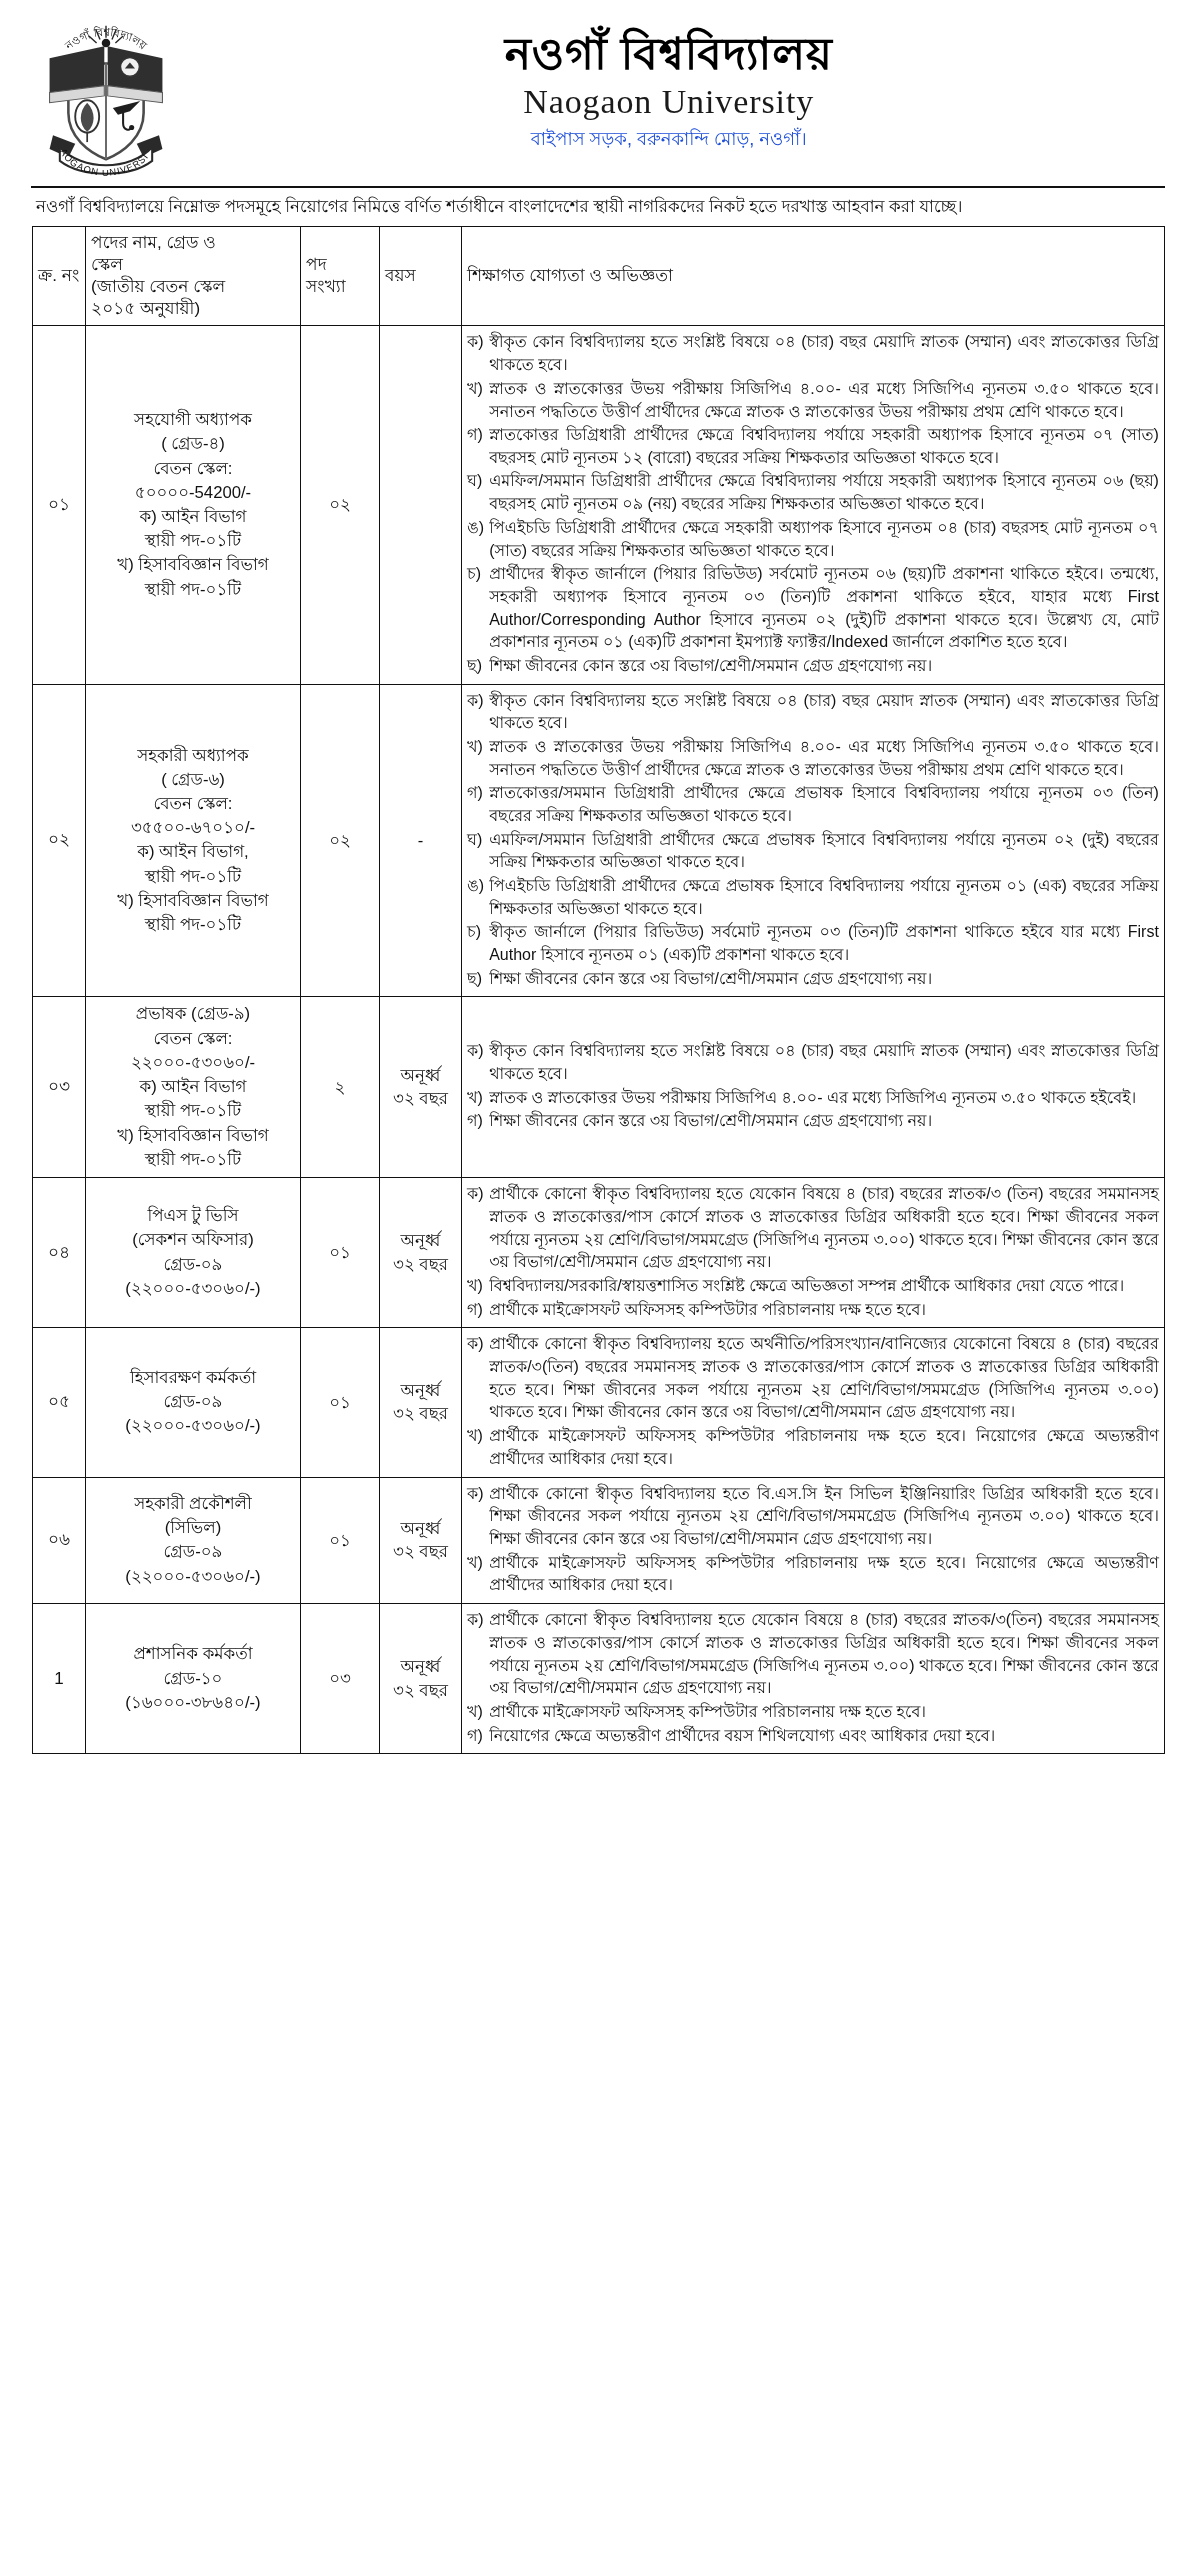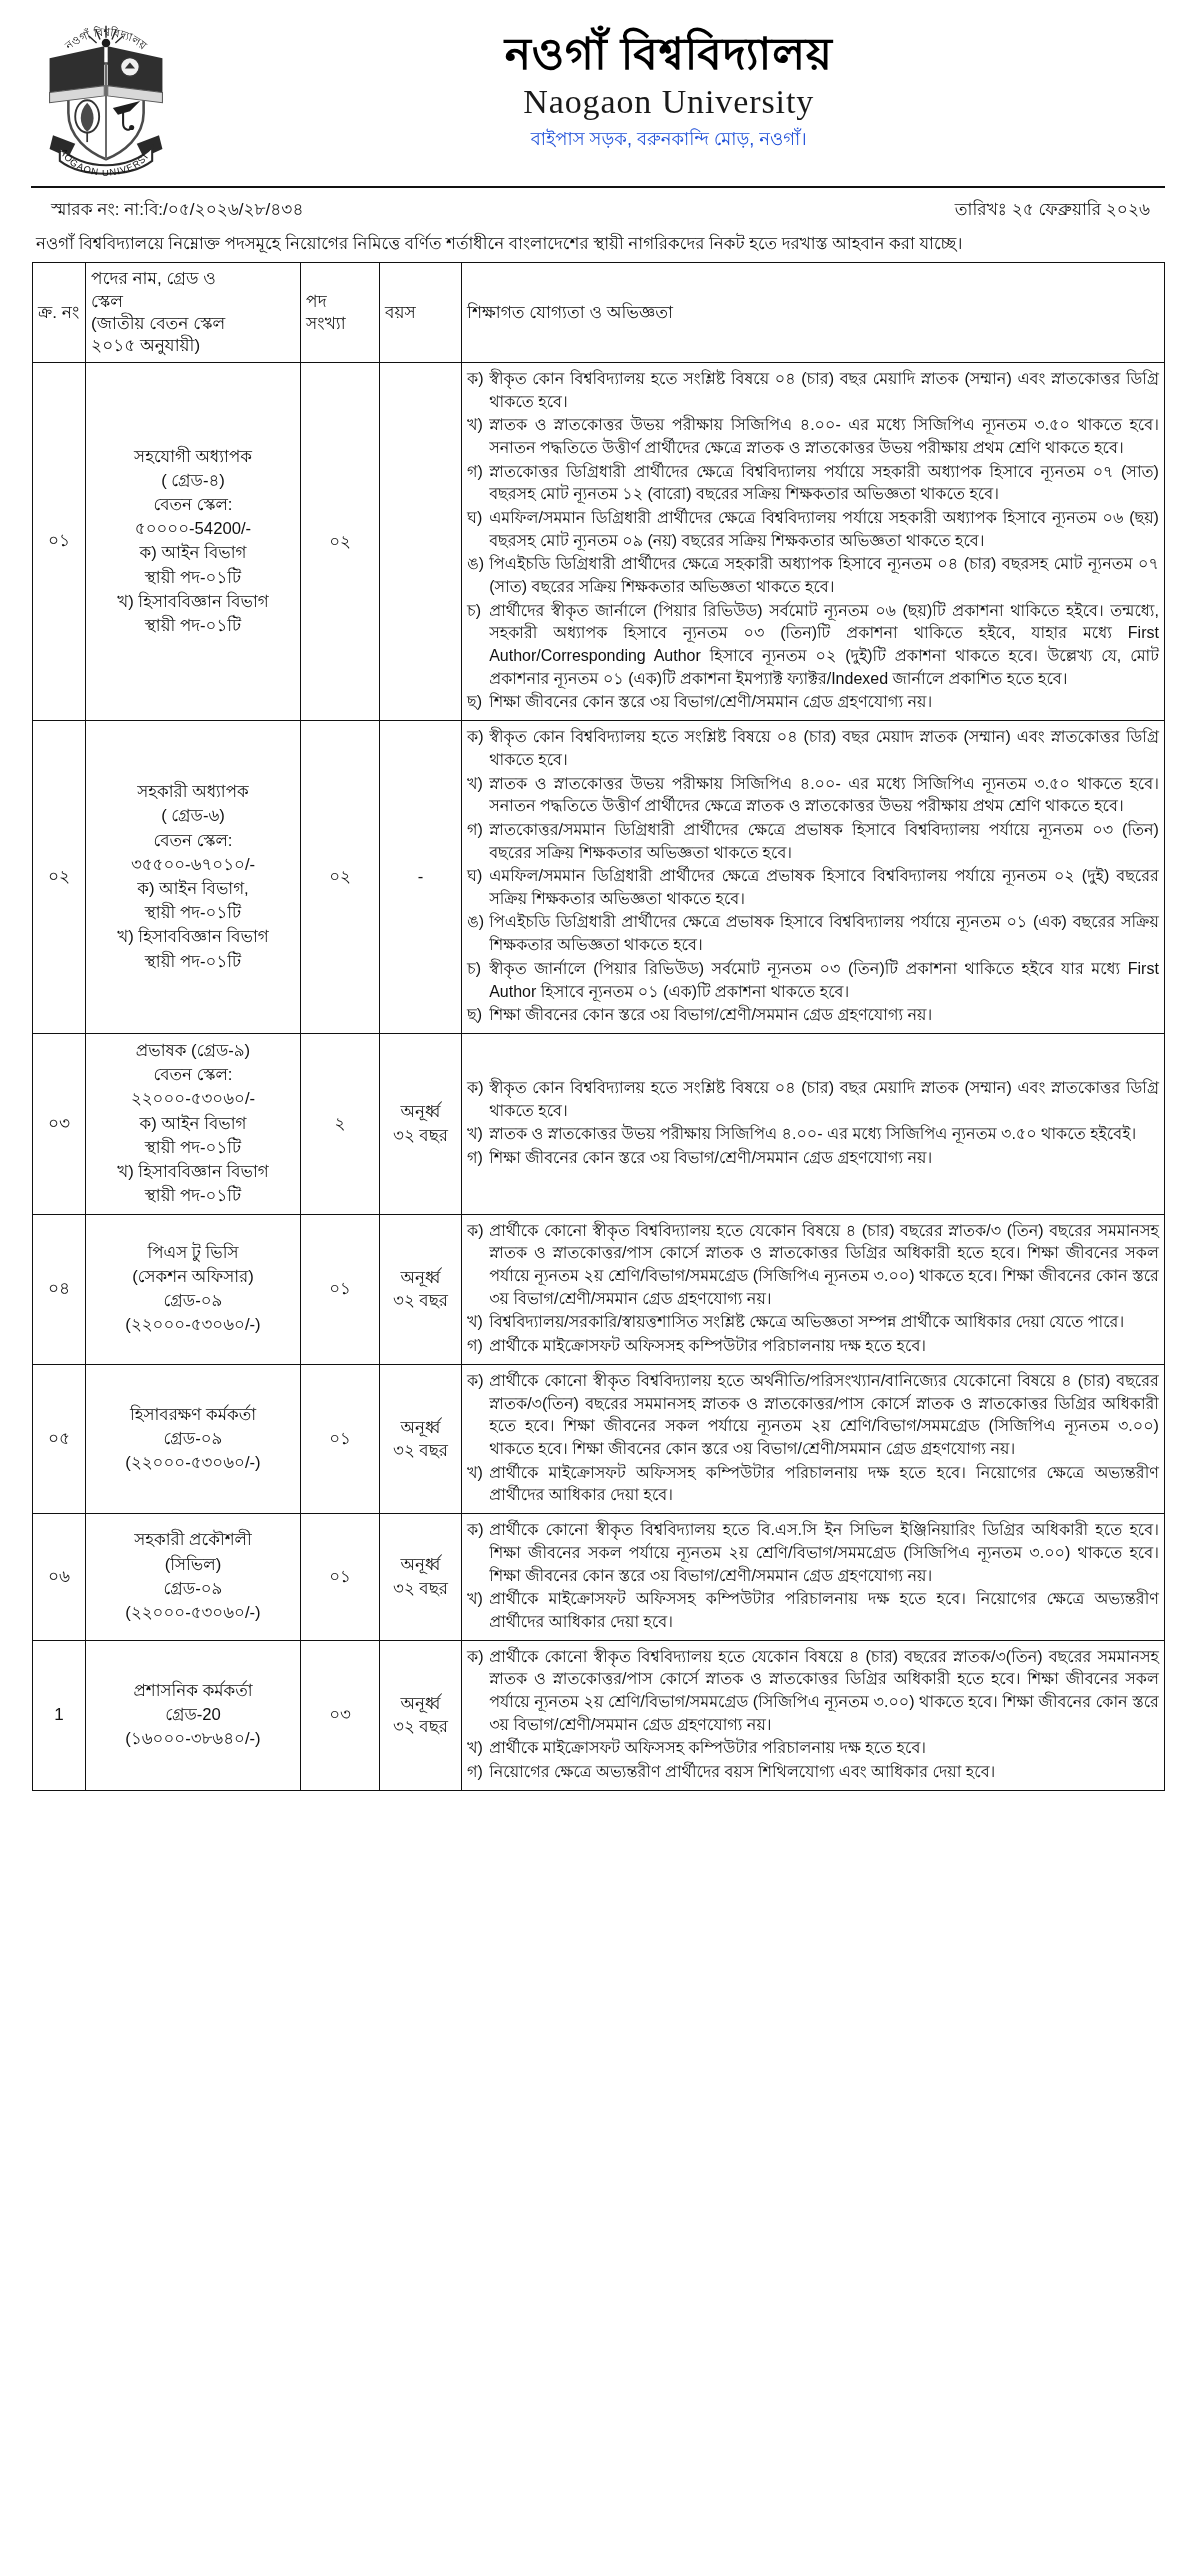--- a/index.html
+++ b/index.html
@@ -231,24 +231,20 @@
 
     <div class="masthead-text">
       <div class="uni-bn">নওগাঁ বিশ্ববিদ্যালয়</div>
       <div class="uni-en">Naogaon University</div>
       <div class="uni-addr">বাইপাস সড়ক, বরুনকান্দি মোড়, নওগাঁ।</div>
     </div>
   </div>
 
   <div class="rule"></div>
 
-  <div class="memoline">
-    <span>স্মারক নং: না:বি:/০৫/২০২৬/২৮/৪৩৪</span>
-    <span>তারিখঃ ২৫ ফেব্রুয়ারি ২০২৬</span>
-  </div>
 
 
   <div class="intro">নওগাঁ বিশ্ববিদ্যালয়ে নিম্নোক্ত পদসমূহে নিয়োগের নিমিত্তে বর্ণিত শর্তাধীনে বাংলাদেশের স্থায়ী নাগরিকদের নিকট হতে দরখাস্ত আহবান করা যাচ্ছে।</div>
 
   <div class="tbl-wrap">
     <table class="jobs">
       <colgroup>
         <col class="c-sl">
           <col class="c-post">
           <col class="c-num">
@@ -478,21 +474,21 @@
                   <span class="mk">খ)</span>
                   <span class="tx">প্রার্থীকে মাইক্রোসফট অফিসসহ কম্পিউটার পরিচালনায় দক্ষ হতে হবে। নিয়োগের ক্ষেত্রে অভ্যন্তরীণ প্রার্থীদের আধিকার দেয়া হবে।</span>
                 </li>
               </ul>
             </td>
           </tr>
           <tr>
             <td class="sl">1</td>
             <td class="post">
               <div>প্রশাসনিক কর্মকর্তা</div>
-              <div>গ্রেড-20</div>
+              <div>গ্রেড-১০</div>
               <div>(১৬০০০-৩৮৬৪০/-)</div>
             </td>
             <td class="num">০৩</td>
             <td class="age">
               <div>অনূর্ধ্ব</div>
               <div>৩২ বছর</div>
             </td>
             <td class="qual">
               <ul class="q">
                 <li>

